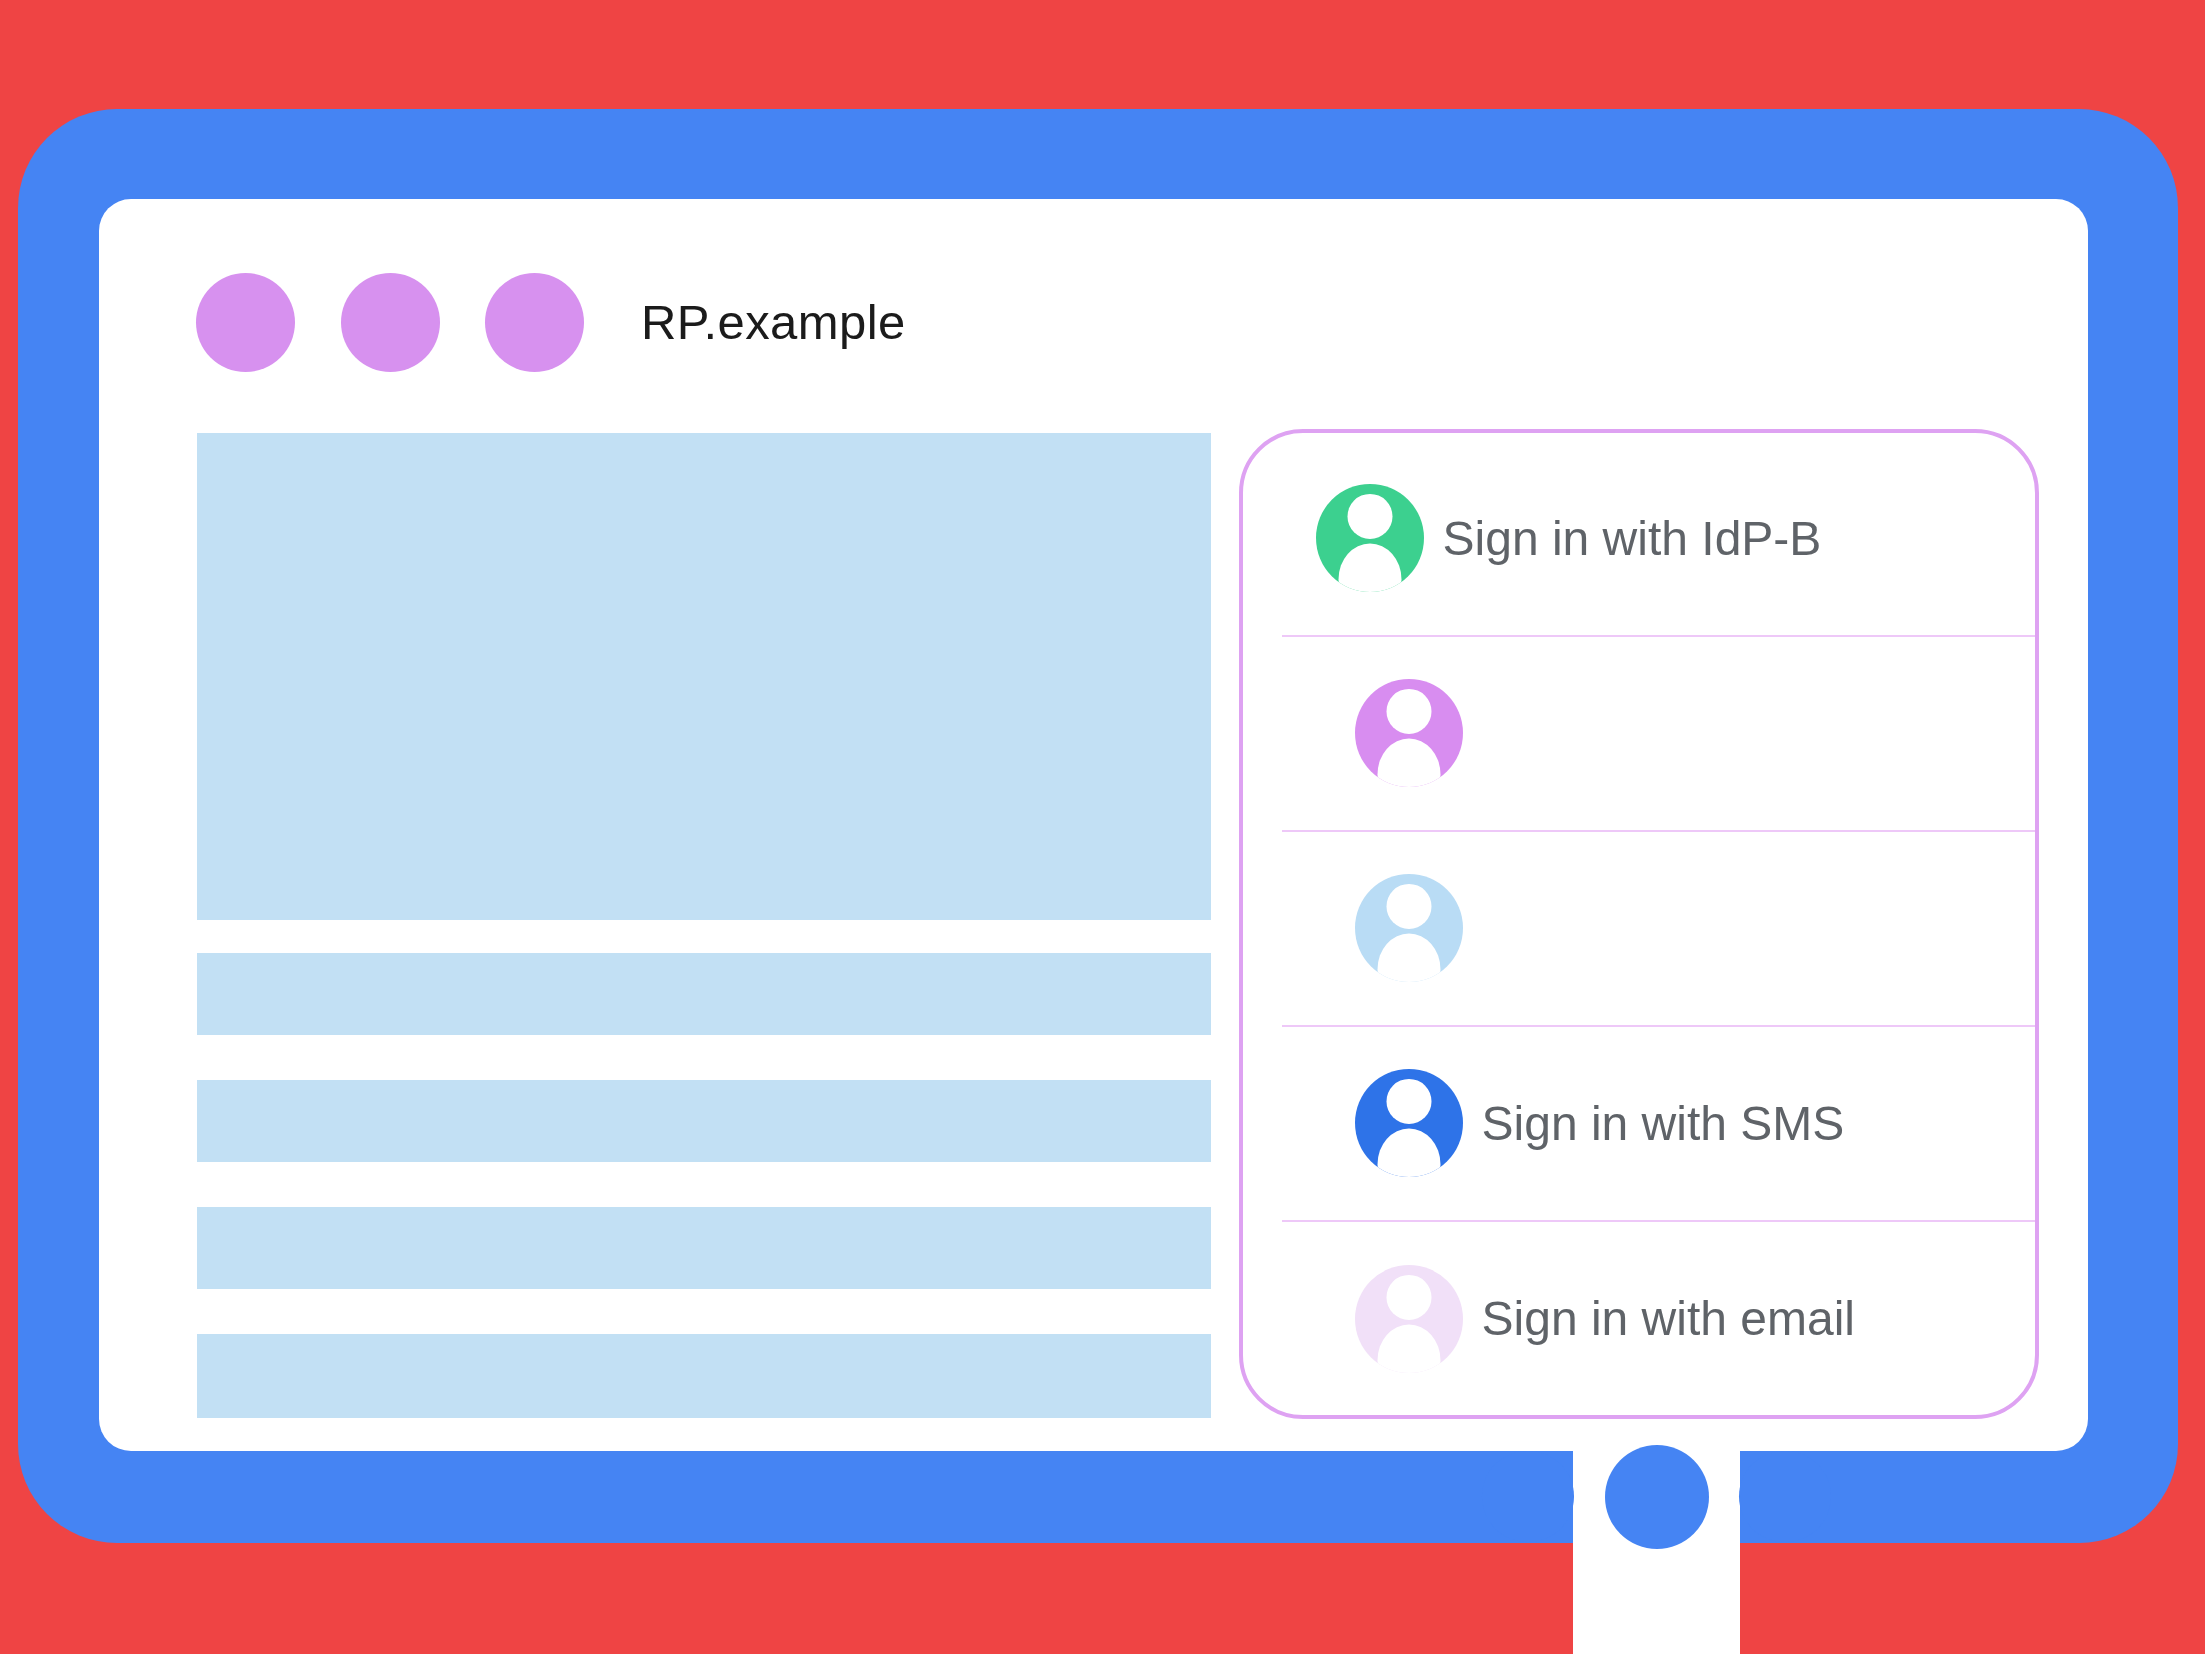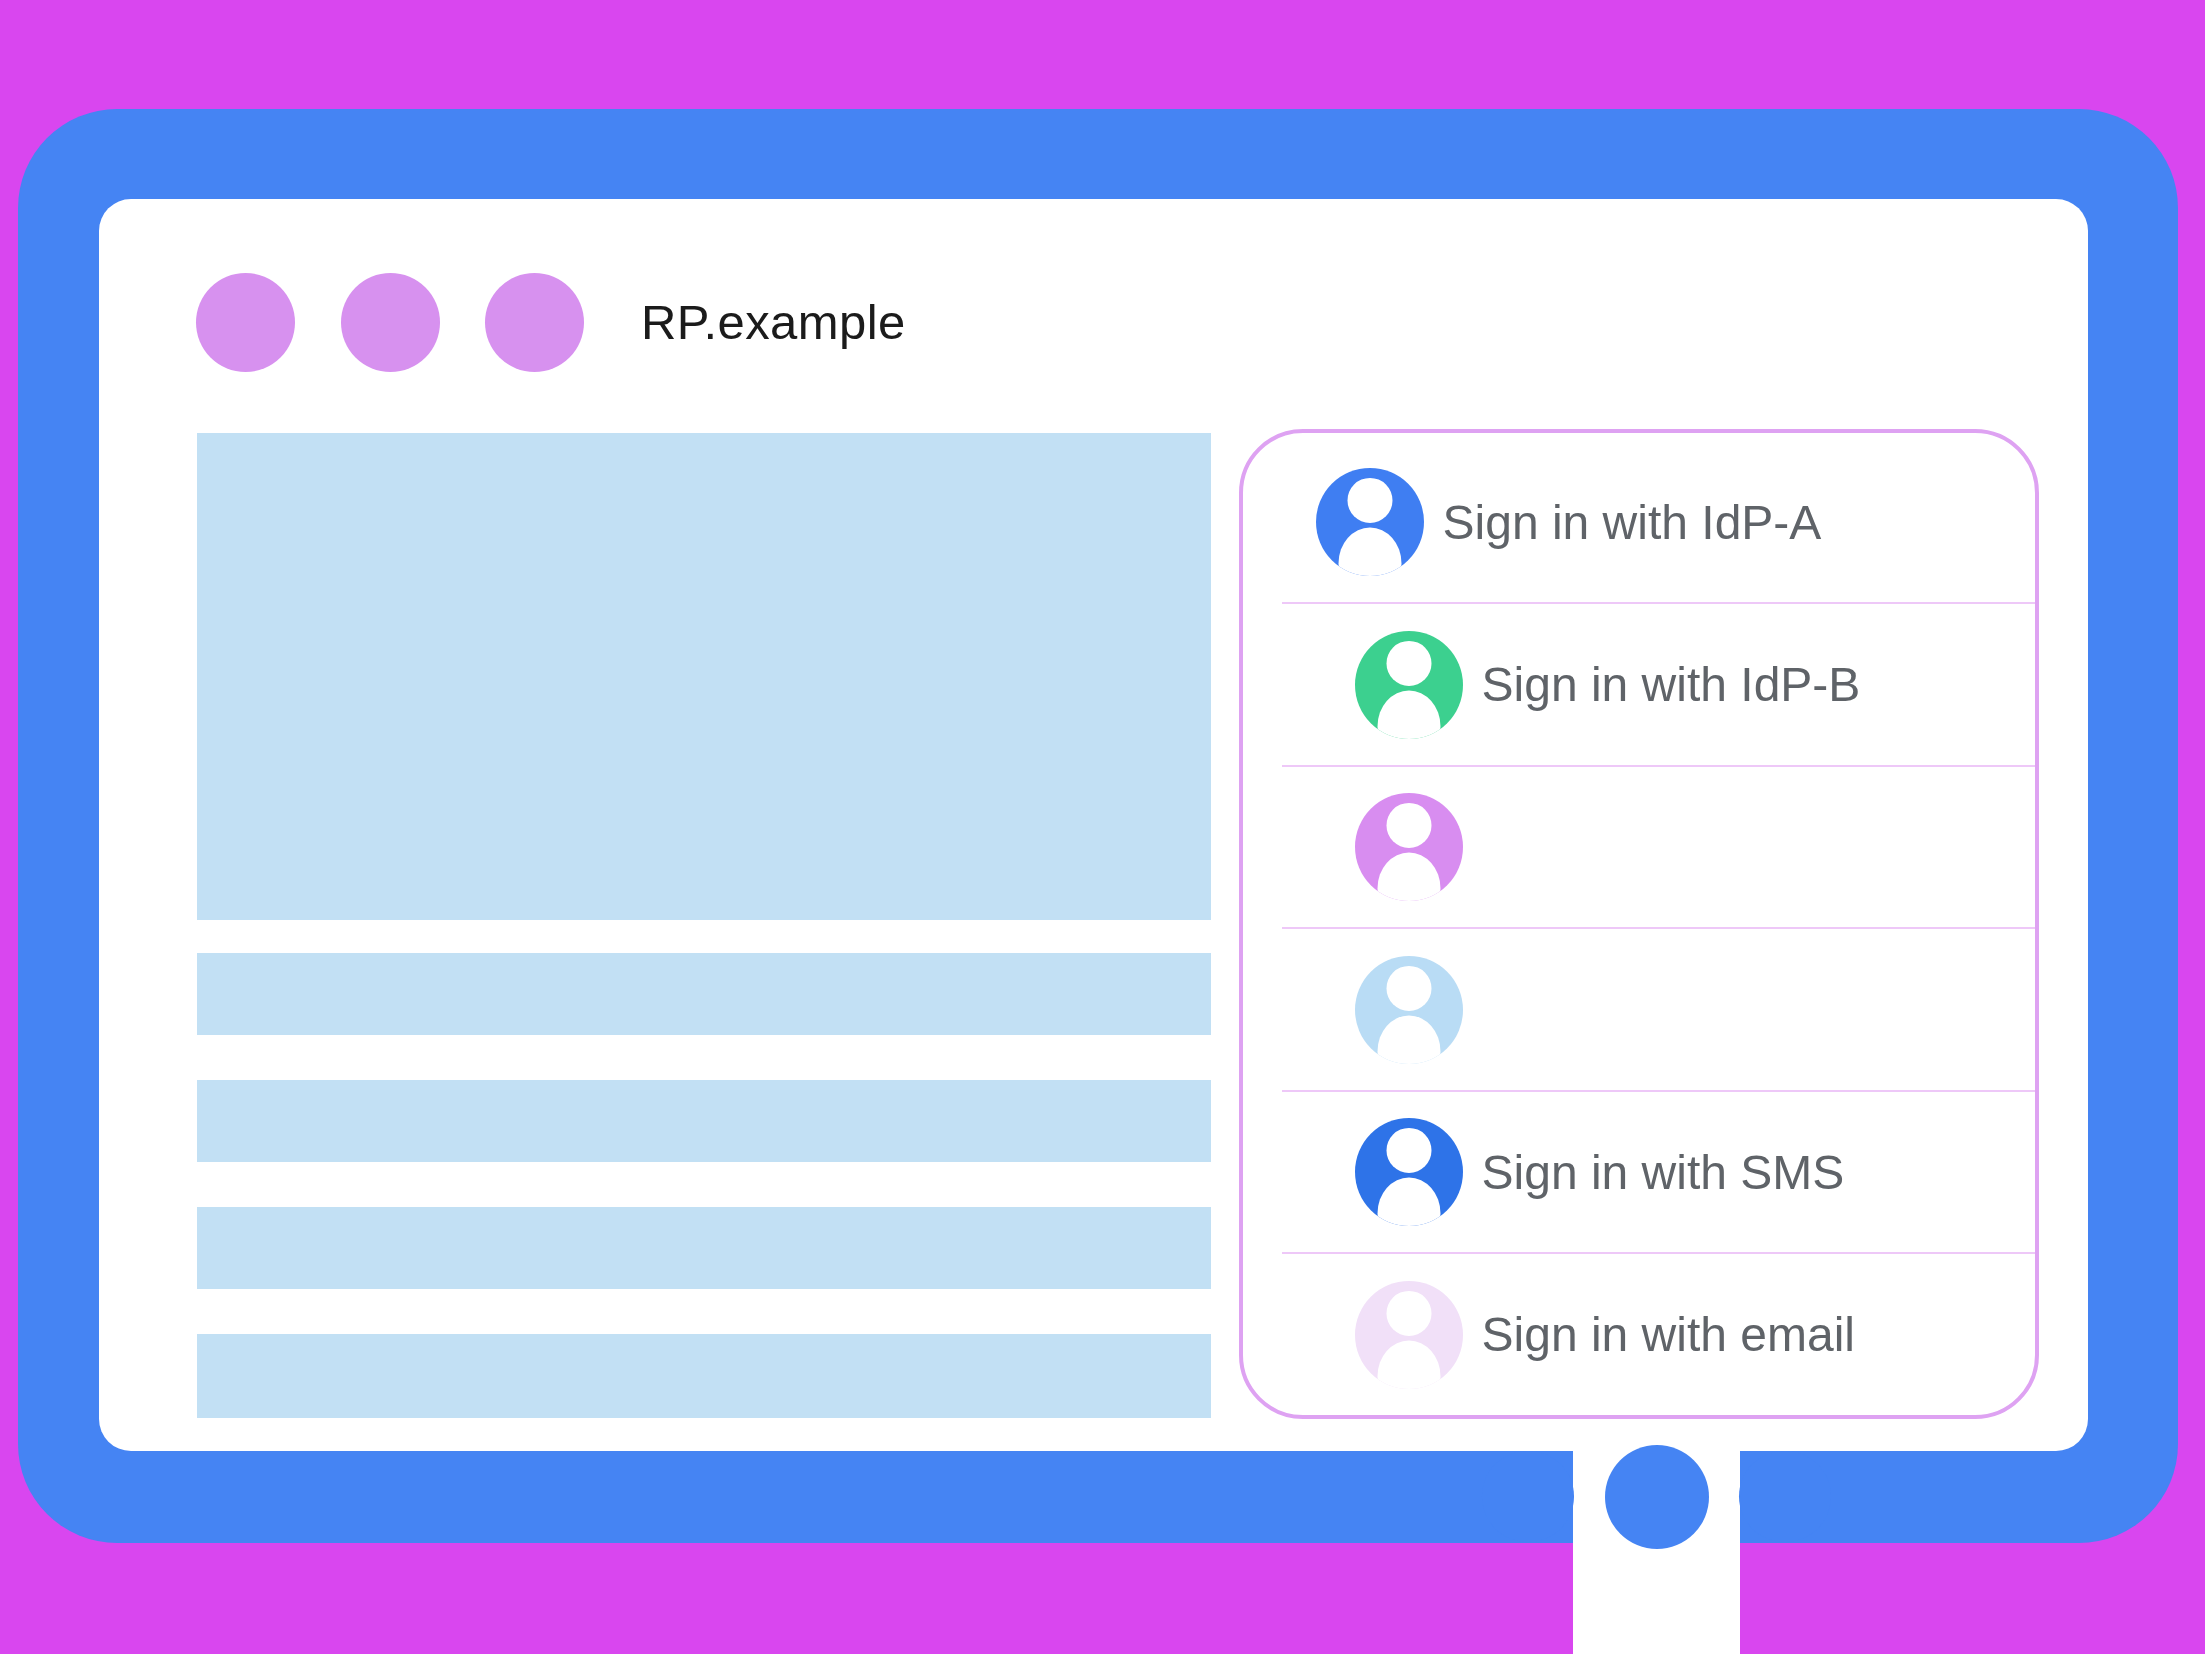--- a/index.html
+++ b/index.html
@@ -1,18 +1,18 @@
 <!DOCTYPE html>
 <html style="--frame: #4584F3; --placeholder: #C2E0F4; --window-dot: #D791EF; --panel-border: #DEA2F2; --row-divider: #EEC8F8; --row-text: #5F6368; --title-text: #1B1B1B;font-size:14px"><head>
 <meta charset="utf-8">
 <style>
   html,body{margin:0;padding:0;background:#ffffff;}
   .canvas{
     position:relative;width:2206px;height:1654px;overflow:hidden;
-    background:#d946ef;font-family:"Liberation Sans",sans-serif;
+    background:#ef4444;font-family:"Liberation Sans",sans-serif;
   }
   
   .frame{
     position:absolute;left:17.6px;top:109px;width:2160px;height:1434px;
     background:var(--frame);border-radius:99px;
   }
   .screen{
     position:absolute;left:99px;top:199px;width:1989px;height:1252px;
     background:#ffffff;border-radius:32px;
   }
@@ -91,30 +91,20 @@
   <div class="page-title">RP.example</div>
 
   <div class="ph ph-hero"></div>
   <div class="ph ph-bar1"></div>
   <div class="ph ph-bar2"></div>
   <div class="ph ph-bar3"></div>
   <div class="ph ph-bar4"></div>
 
   <div class="signin-panel">
 
-    <div class="signin-row">
-      <svg class="avatar" viewBox="0 0 120 120">
-        <circle cx="60" cy="60" r="60" fill="#3F7EF2"></circle>
-        <g clip-path="url(#avclip)" fill="#ffffff">
-          <circle cx="60" cy="36" r="25"></circle>
-            <ellipse cx="60" cy="106" rx="35" ry="40"></ellipse>
-        </g>
-      </svg>
-      <span class="signin-label">Sign in with IdP-A</span>
-    </div>
 
     <div class="signin-row">
       <svg class="avatar" viewBox="0 0 120 120">
         <circle cx="60" cy="60" r="60" fill="#3CD08F"></circle>
         <g clip-path="url(#avclip)" fill="#ffffff">
           <circle cx="60" cy="36" r="25"></circle>
             <ellipse cx="60" cy="106" rx="35" ry="40"></ellipse>
         </g>
       </svg>
       <span class="signin-label">Sign in with IdP-B</span>

